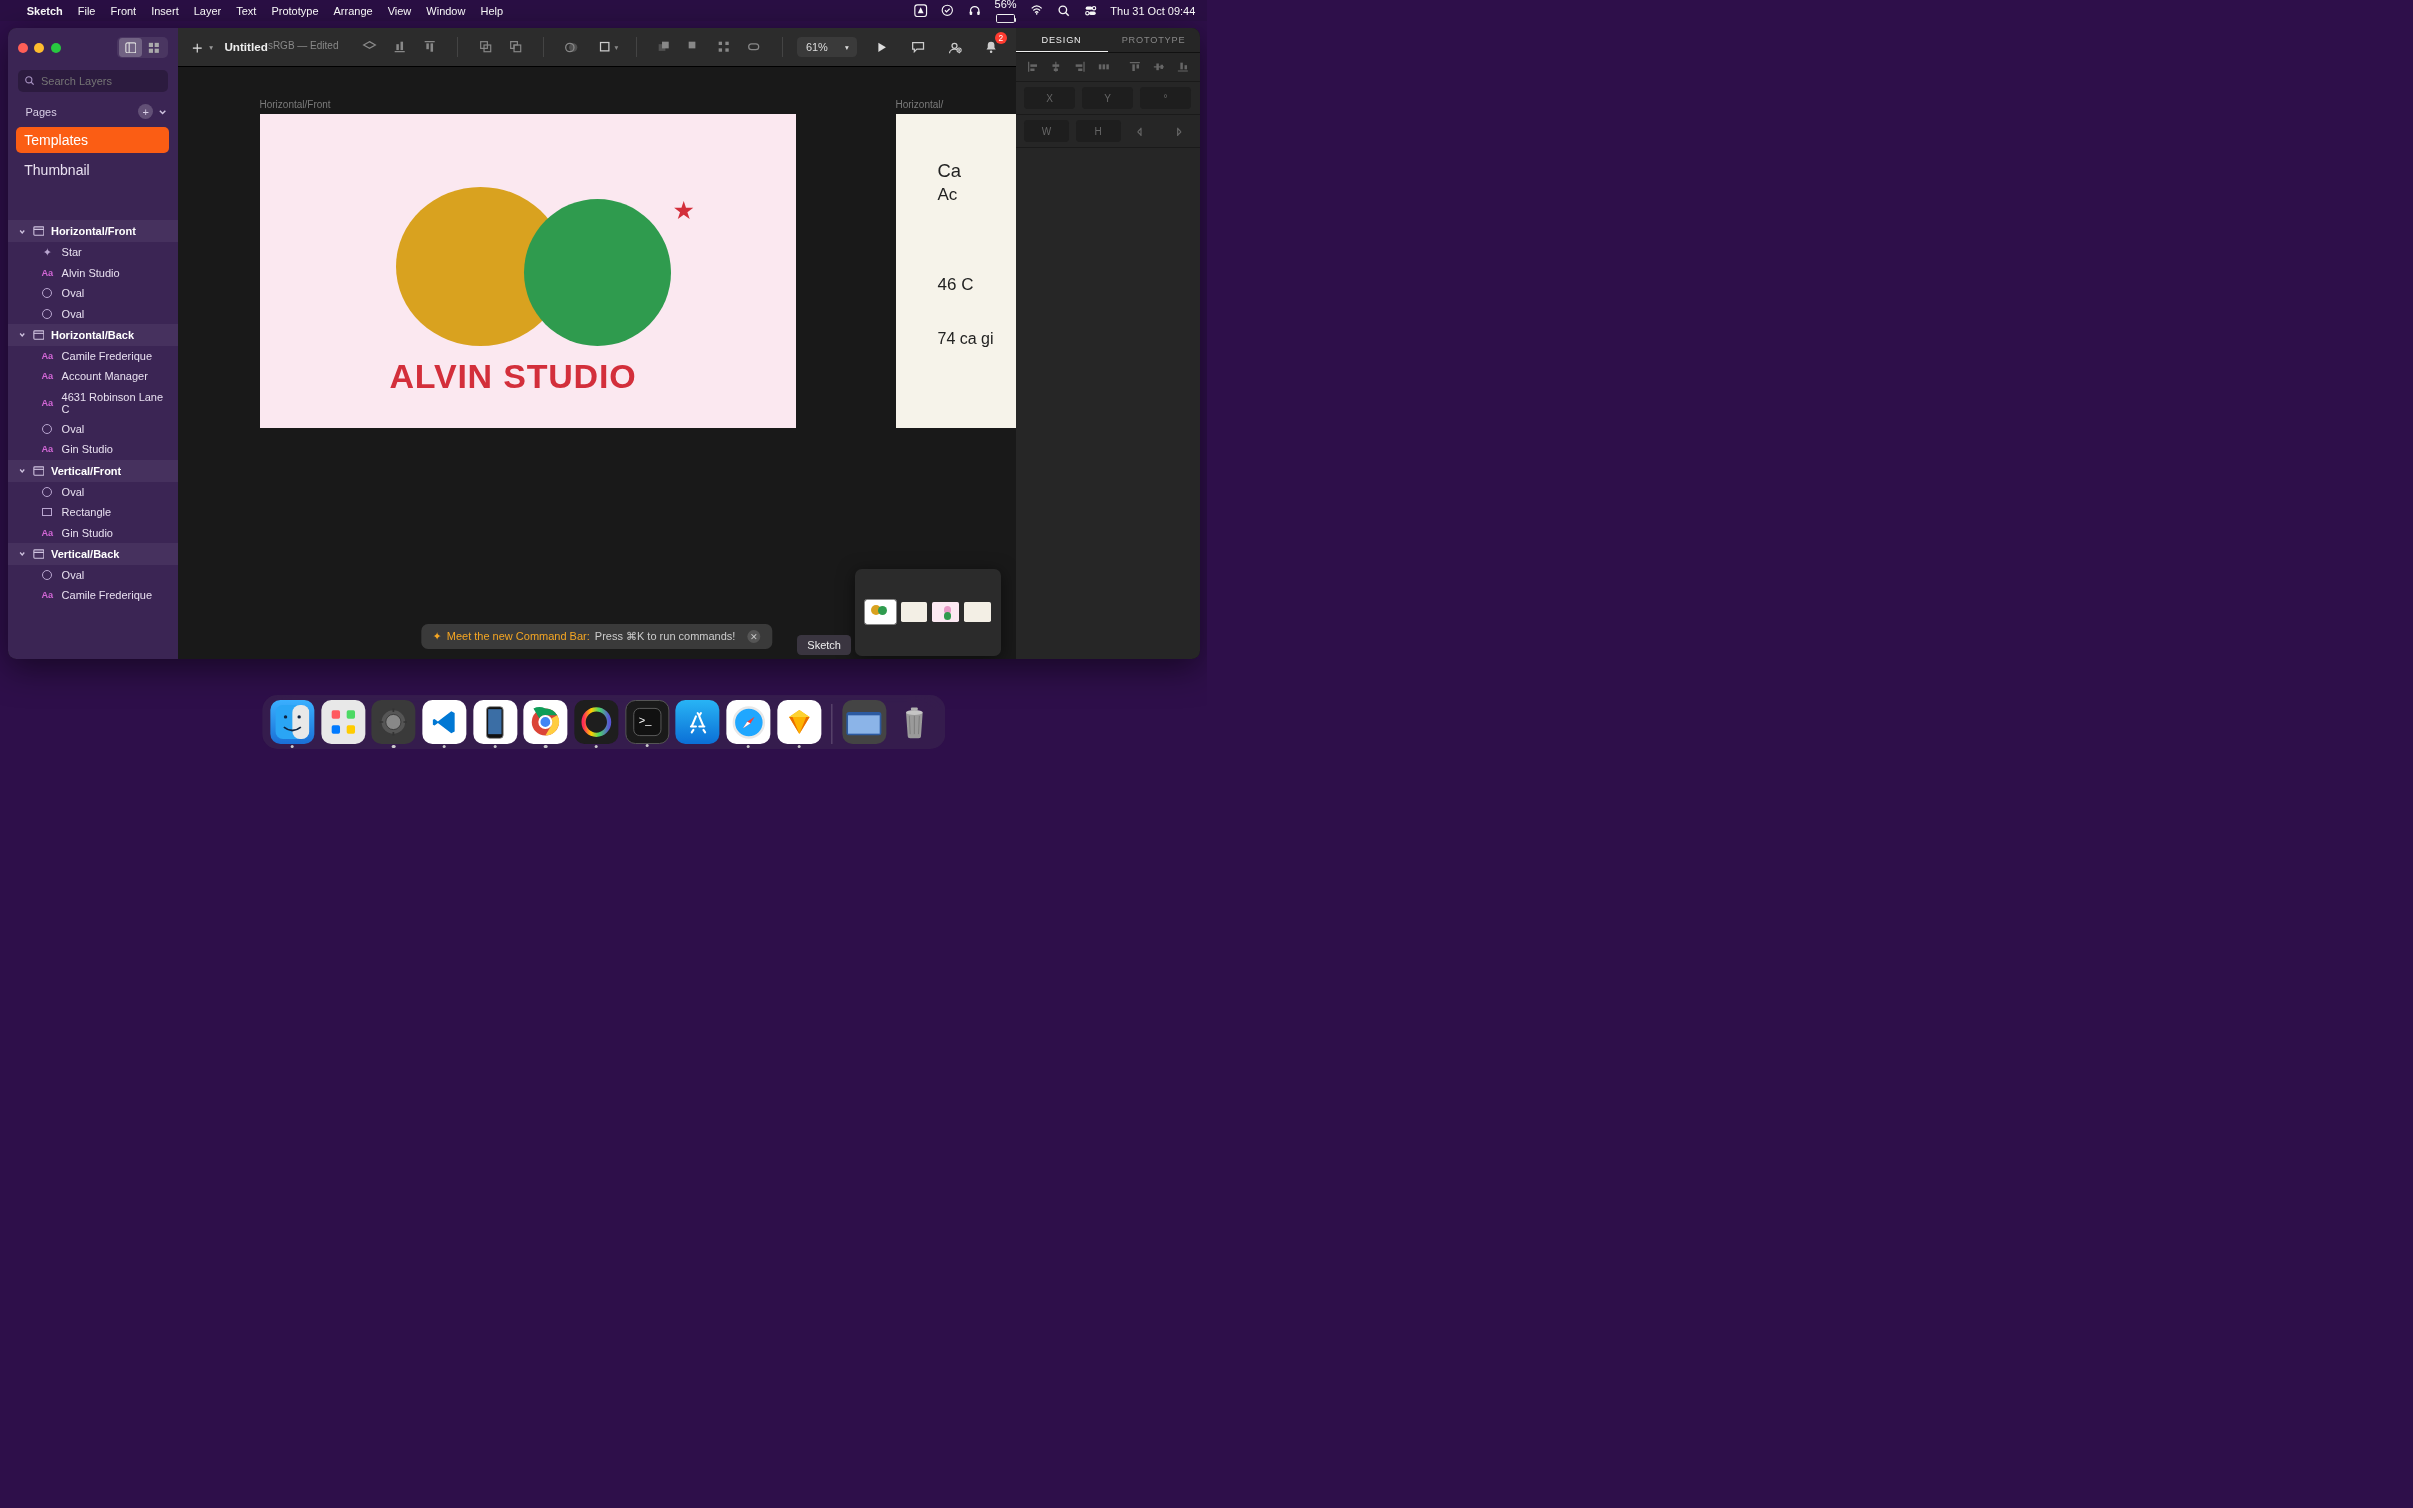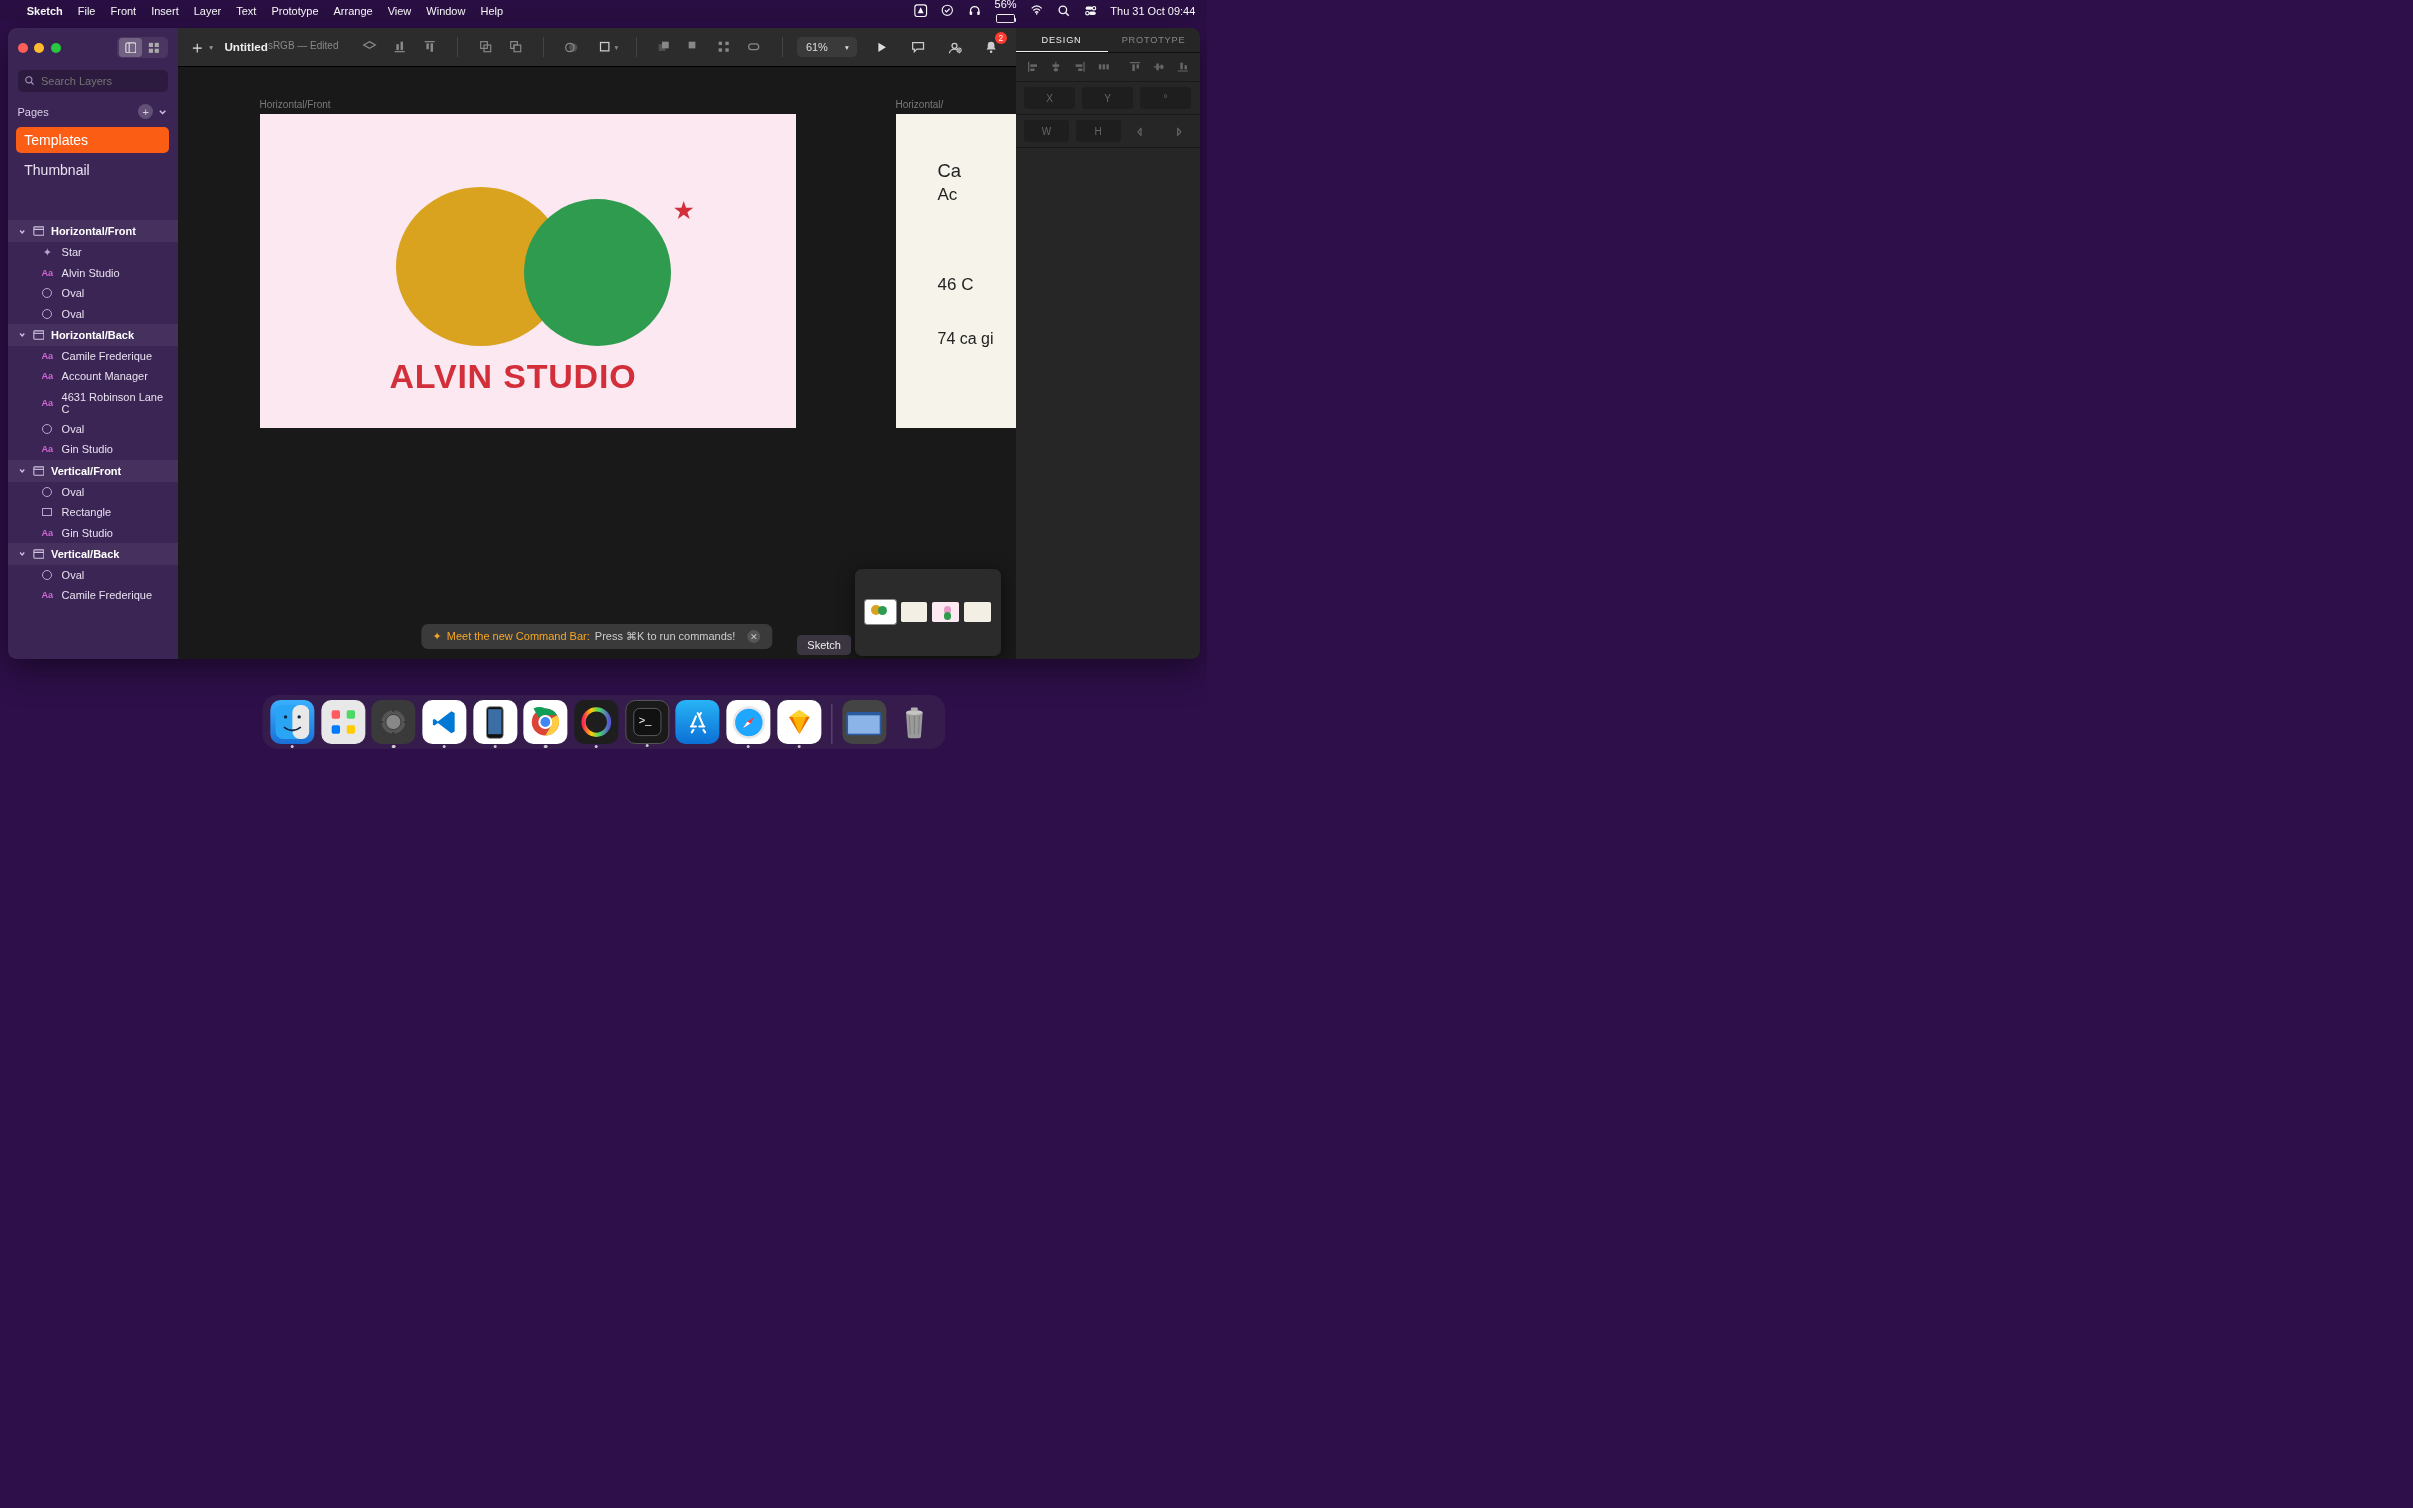--- a/index.html
+++ b/index.html
@@ -28,21 +28,21 @@
 .tr-close{background:#ff5f57;} .tr-min{background:#febc2e;} .tr-max{background:#28c840;}
 .view-toggle { display:flex; gap:0; background:rgba(255,255,255,.08); border-radius:5px; padding:1.7px; }
 .view-toggle .vt { width:23.5px; height:18.4px; display:flex; align-items:center; justify-content:center; border-radius:3.4px; }
 .view-toggle .vt.active { background: rgba(255,255,255,.22); }
 .vt svg { width:11.7px; height:11.7px; }
 .search-row { padding: 3.4px 10px 6.7px; }
 .search-input { width:100%; background: rgba(0,0,0,.25); border:none; border-radius:5px; padding:5px 6.7px 5px 23.5px; color:#cfc3df; font-size:11px; }
 .search-wrap { position:relative; }
 .search-wrap .mag { position:absolute; left:6.7px; top:5px; color:#a893c2; }
 
-.pages-hdr { display:flex; align-items:center; padding: 5px 10px; font-size:11px; color:#d9cfe6; }
+.pages-hdr { display:flex; align-items:center; padding: 5px 10px; font-size:11px; color:#d9cfe6;margin-left:8px; }
 .pages-hdr .spacer{flex:1;}
 .pages-hdr .addp { width:15px; height:15px; border-radius:50%; background: rgba(255,255,255,.2); display:flex; align-items:center; justify-content:center; font-size:11px; margin-right:5px; }
 .page-item { margin: 3.4px 8.4px; padding: 5px 8.4px; border-radius:5px; font-size:14px; }
 .page-item.active { background:#fb5d14; color:#fff; font-weight:500; }
 .group-hdr { display:flex; align-items:center; gap:6.7px; padding:5px 10px; font-size:11px; color:#fff; font-weight:600; background: rgba(255,255,255,.06); }
 .group-hdr .chev { width:8.4px; }
 .layer-item { display:flex; align-items:center; gap:8.4px; padding:4.2px 10px 4.2px 34px; font-size:11px; color:#e8e0f0; }
 .layer-item .ic { width:11.7px; height:11.7px; display:flex; align-items:center; justify-content:center; color:#b9a6d0; }
 .layer-item .ic.text { color:#d267d6; font-weight:700; font-size:9.2px; }
 .layer-item .ic.oval span{ width:10px; height:10px; border:1.3px solid #b9a6d0; border-radius:50%; display:block;}

